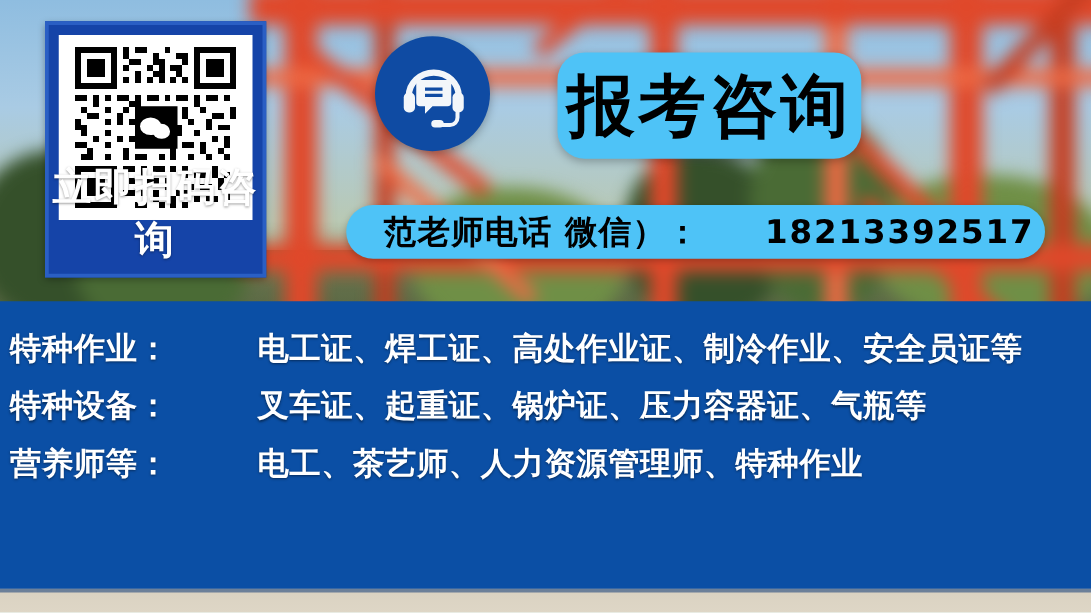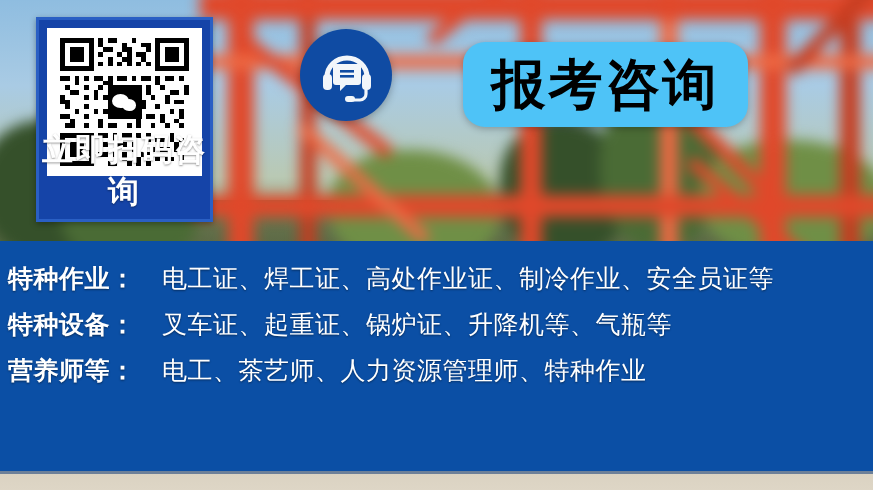--- a/index.html
+++ b/index.html
@@ -52,24 +52,25 @@
     color:#ffffff;
     font-size:25px;
     font-weight:bold;
     letter-spacing:0.5px;
     text-shadow:0 1px 2px rgba(0,0,0,.45);
     min-width:146px;
   }
   .row-value{
     color:#ffffff;
     font-size:25px;
-    font-weight:normal;
+    font-weight:bold;
     letter-spacing:0.5px;
     text-shadow:0 1px 2px rgba(0,0,0,.45);
     padding-left:8px;
+    margin-left:44px;
   }
   .panel-bottom-edge{
     position:absolute;left:0;top:471px;width:873px;height:3px;
     background:#123c78;opacity:.55;
   }
 
   
   .qr-card{
     position:absolute;left:36px;top:17px;width:177px;height:205px;
     background:#1544a8;
@@ -108,21 +109,21 @@
   .headset{
     position:absolute;left:300px;top:29px;width:92px;height:92px;
     border-radius:50%;
     background:#0f4ba3;
     box-shadow:0 2px 8px rgba(0,0,0,.3);
   }
   .headset svg{position:absolute;left:19px;top:18px;}
 
   
   .title-pill{
-    position:absolute;left:463px;top:42px;width:285px;height:85px;
+    position:absolute;left:446px;top:42px;width:243px;height:85px;
     background:#4ec3f7;
     border-radius:22px;
     display:flex;align-items:center;justify-content:center;
     box-shadow:0 2px 7px rgba(0,0,0,.25);
   }
   .title-pill span{
     color:#000000;
     font-size:54px;
     font-weight:bold;
     letter-spacing:3px;
@@ -331,30 +332,34 @@
       <path d="M17 17 h22 a3 3 0 0 1 3 3 v15 a3 3 0 0 1 -3 3 h-12 l-6 6 v-6 h-4 a3 3 0 0 1 -3 -3 v-15 a3 3 0 0 1 3 -3 z" fill="#f2f6fa"></path>
       <rect x="21" y="23" width="14" height="2.6" fill="#0f4ba3"></rect>
       <rect x="21" y="28" width="14" height="2.6" fill="#0f4ba3"></rect>
     </svg>
   </div>
 
   <div class="title-pill">
     <span>报考咨询</span>
   </div>
 
+  <div class="phone-pill">
+    <span class="phone-label">范老师电话 微信）：</span>
+    <span class="phone-number">18213392517</span>
+  </div>
 
   <div class="panel">
     <div class="panel-rows">
       <div class="row">
         <span class="row-label">特种作业：</span>
         <span class="row-value">电工证、焊工证、高处作业证、制冷作业、安全员证等</span>
       </div>
       <div class="row">
         <span class="row-label">特种设备：</span>
-        <span class="row-value">叉车证、起重证、锅炉证、升降机等、气瓶等</span>
+        <span class="row-value">叉车证、起重证、锅炉证、压力容器证、气瓶等</span>
       </div>
       <div class="row">
         <span class="row-label">营养师等：</span>
         <span class="row-value">电工、茶艺师、人力资源管理师、特种作业</span>
       </div>
     </div>
   </div>
   <div class="panel-bottom-edge"></div>
 
 </div>

